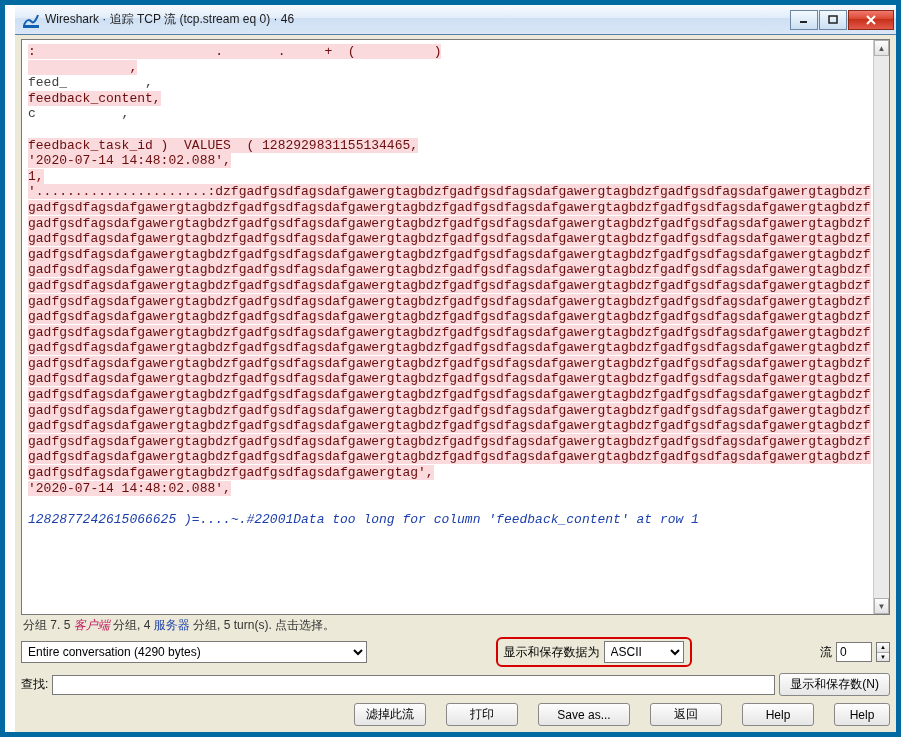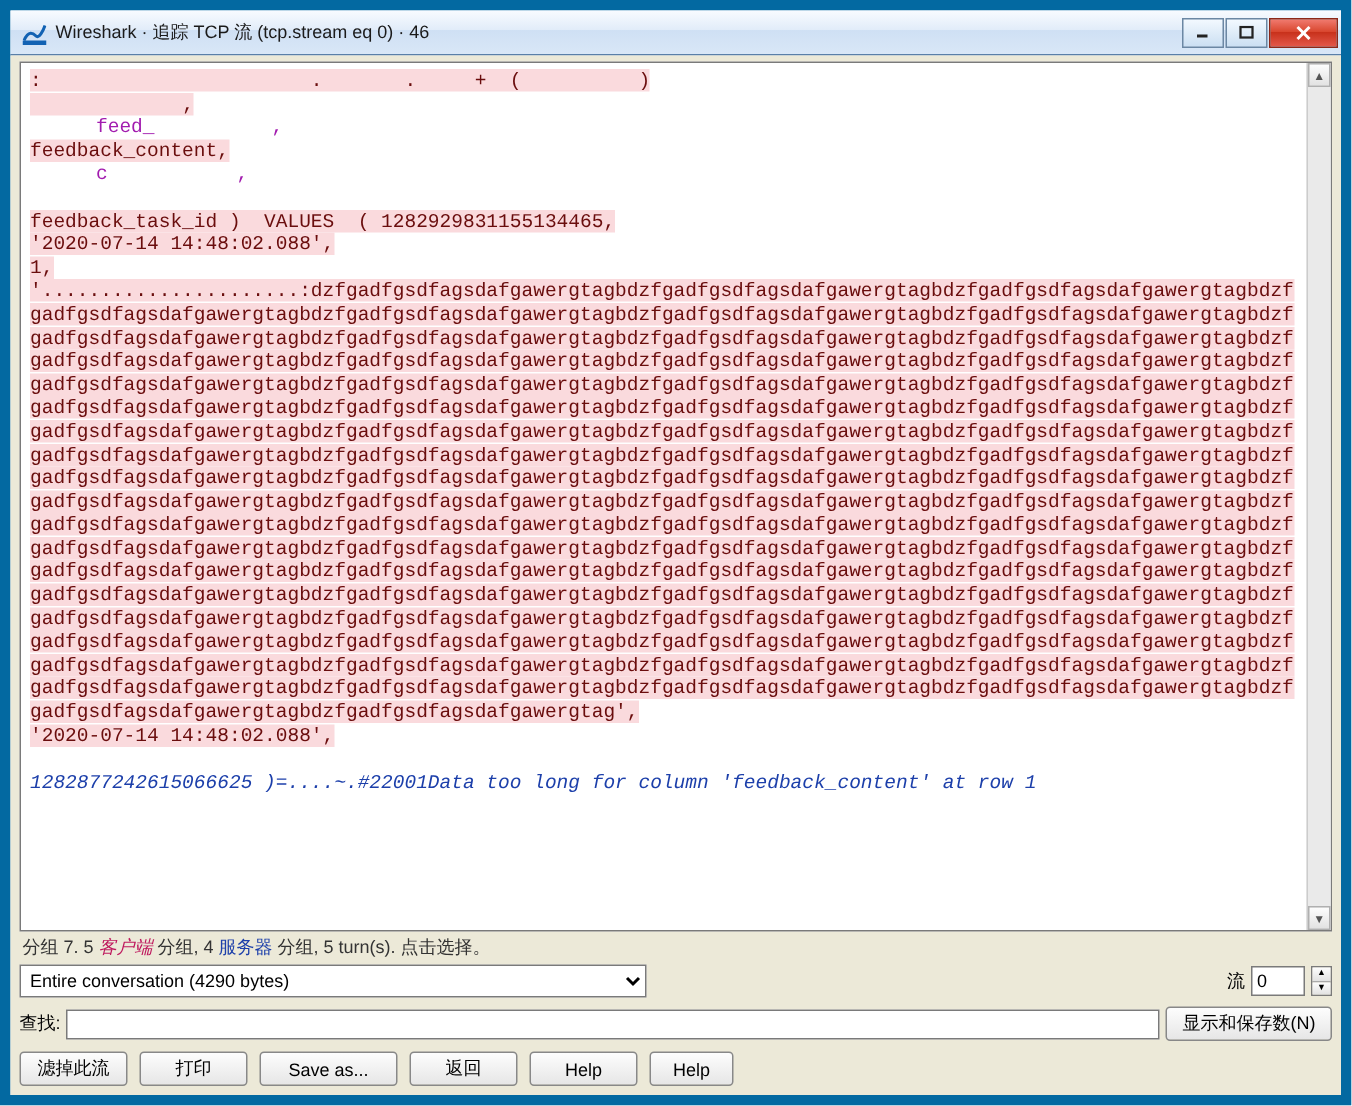--- a/index.html
+++ b/index.html
@@ -7,24 +7,25 @@
   font-family: "Microsoft YaHei", "Segoe UI", Tahoma, sans-serif;
   font-size: 12px;
   background: #f0f0f0;
   width: 901px;
   height: 737px;
   overflow: hidden;
 }
 .window {
   width: 901px;
   height: 737px;
-  border: 7px solid #0369a1;
+  border: 5px solid #0369a1;
   background: #fff;
   display: flex;
   flex-direction: column;
+  padding-left: 10px;
 }
 .titlebar {
   height: 30px;
   background: linear-gradient(to bottom, #f8fbff 0%, #e1ecf9 45%, #cfe0f4 46%, #d9e7f7 100%);
   display: flex;
   align-items: center;
   border-bottom: 1px solid #5a7fa8;
 }
 .titlebar .app-icon {
   width: 16px; height: 16px;
@@ -74,21 +75,21 @@
   font-size: 13px;
   line-height: 1.2;
   color: #6a0d0d;
   word-break: break-all;
   white-space: pre-wrap;
   overflow: hidden;
   background:#fff;
 }
 .stream-area .highlight { background:#fadadd; }
 .stream-area .srv { color:#1c3faa;font-style:italic; }
-.plain { color:#a21caf;margin-left:44px; }
+.plain { color:#404040; }
 .scrollbar {
   width:16px;
   background:#f0f0f0;
   border-left:1px solid #ccc;
   display:flex;
   flex-direction:column;
 }
 .sb-btn { height:16px; background:linear-gradient(#fdfdfd,#e2e2e2); border:1px solid #b0b0b0; margin:0; display:flex;align-items:center;justify-content:center;font-size:8px;color:#555;}
 .sb-track{flex:1; background:#eaeaea;}
 .strip {
@@ -129,21 +130,21 @@
 .red-box{
   border:2px solid #d60000;
   border-radius:6px;
   padding:2px 6px;
   display:flex;
   align-items:center;
   gap:4px;
 }
 .label{color:#000;}
 .stream-label{display:inline-block;}
-.btn-row{display:flex; justify-content:flex-start; gap:8px; padding-top:4px;}
+.btn-row{display:flex; justify-content:flex-end; gap:20px; padding-top:4px;}
 .stream-num{
   width:36px;
 }
 .spin{
   width:14px;height:20px;display:inline-flex;flex-direction:column;border:1px solid #7a7a7a;
 }
 .spin div{flex:1;display:flex;align-items:center;justify-content:center;font-size:6px;background:linear-gradient(#fdfdfd,#e2e2e2);}
 .spin div:first-child{border-bottom:1px solid #aaa;}
 .find-row input.native{flex:1;}
 </style>
@@ -200,24 +201,31 @@
         <div class="sb-track"></div>
         <div class="sb-btn">▼</div>
       </div>
     </div>
 
     <div class="info-line">
       <span>分组 7. 5 </span><span class="client-c">客户端</span><span> 分组, 4 </span><span class="srv-c">服务器</span><span> 分组, 5 turn(s). 点击选择。</span>
     </div>
 
     <div class="strip">
-      <select class="native" style="width:418px">
+      <select class="native" style="width:346px">
         <option>Entire conversation (4290 bytes)</option>
       </select>
       <div class="spacer"></div>
+      <div class="red-box">
+        <span class="label"><span>显示和保存数</span></span>
+        <span class="label" style="margin-left:-4px">据为</span>
+        <select class="native" style="width:80px">
+          <option>ASCII</option>
+        </select>
+      </div>
       <div class="spacer"></div>
       <span class="label stream-label">流</span>
       <input class="native stream-num" value="0" style="">
       <div class="spin">
           <div>▲</div>
           <div>▼</div>
         </div>
     </div>
 
     <div class="strip find-row">

